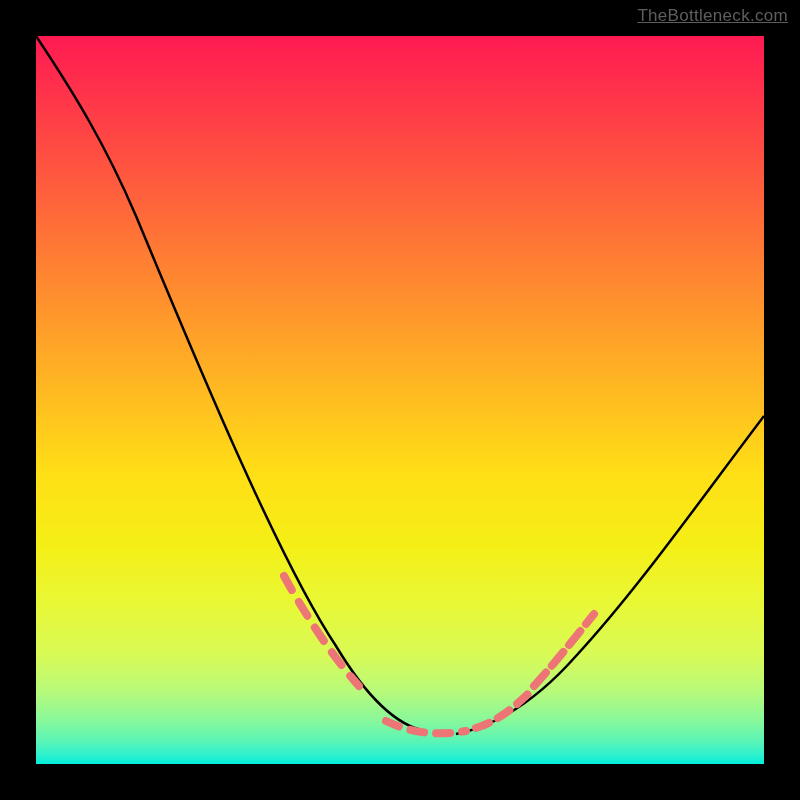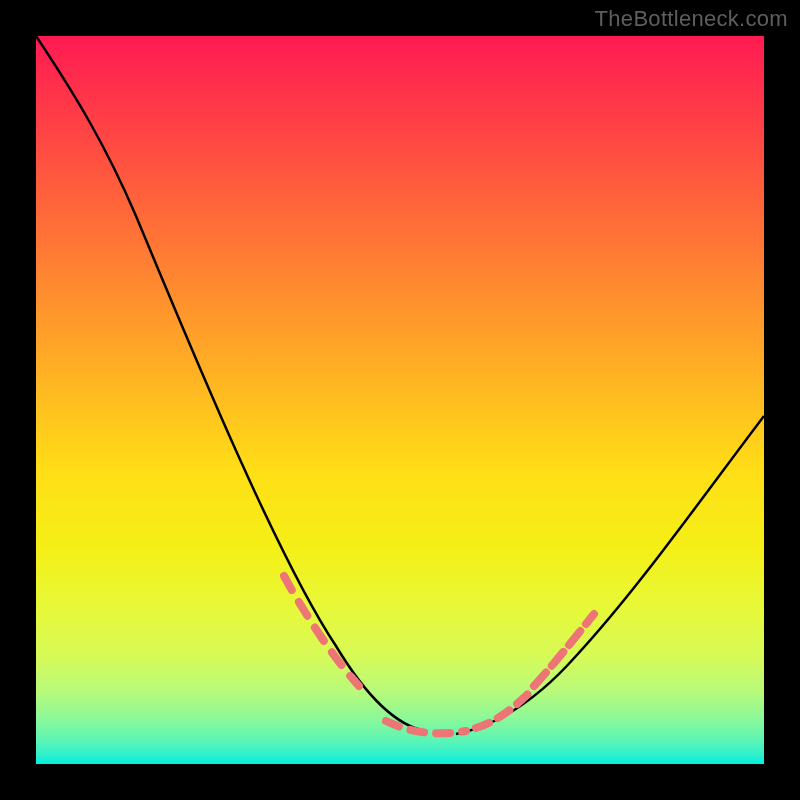--- a/index.html
+++ b/index.html
@@ -32,24 +32,25 @@
       #58f4b8 97%,
       #28f0d0 99%,
       #00eedd 100%
     );
   }
   .watermark {
     position: absolute;
     top: 6px;
     right: 12px;
     font-family: Arial, Helvetica, sans-serif;
-    font-size: 22px;
+    font-size: 17px;
     font-weight: 500;
     color: #5e5e5e;
     letter-spacing: 0.3px;
+    text-decoration: underline;
   }
   svg.curves {
     position: absolute;
     left: 0;
     top: 0;
     width: 728px;
     height: 728px;
   }
 </style>
 </head>

